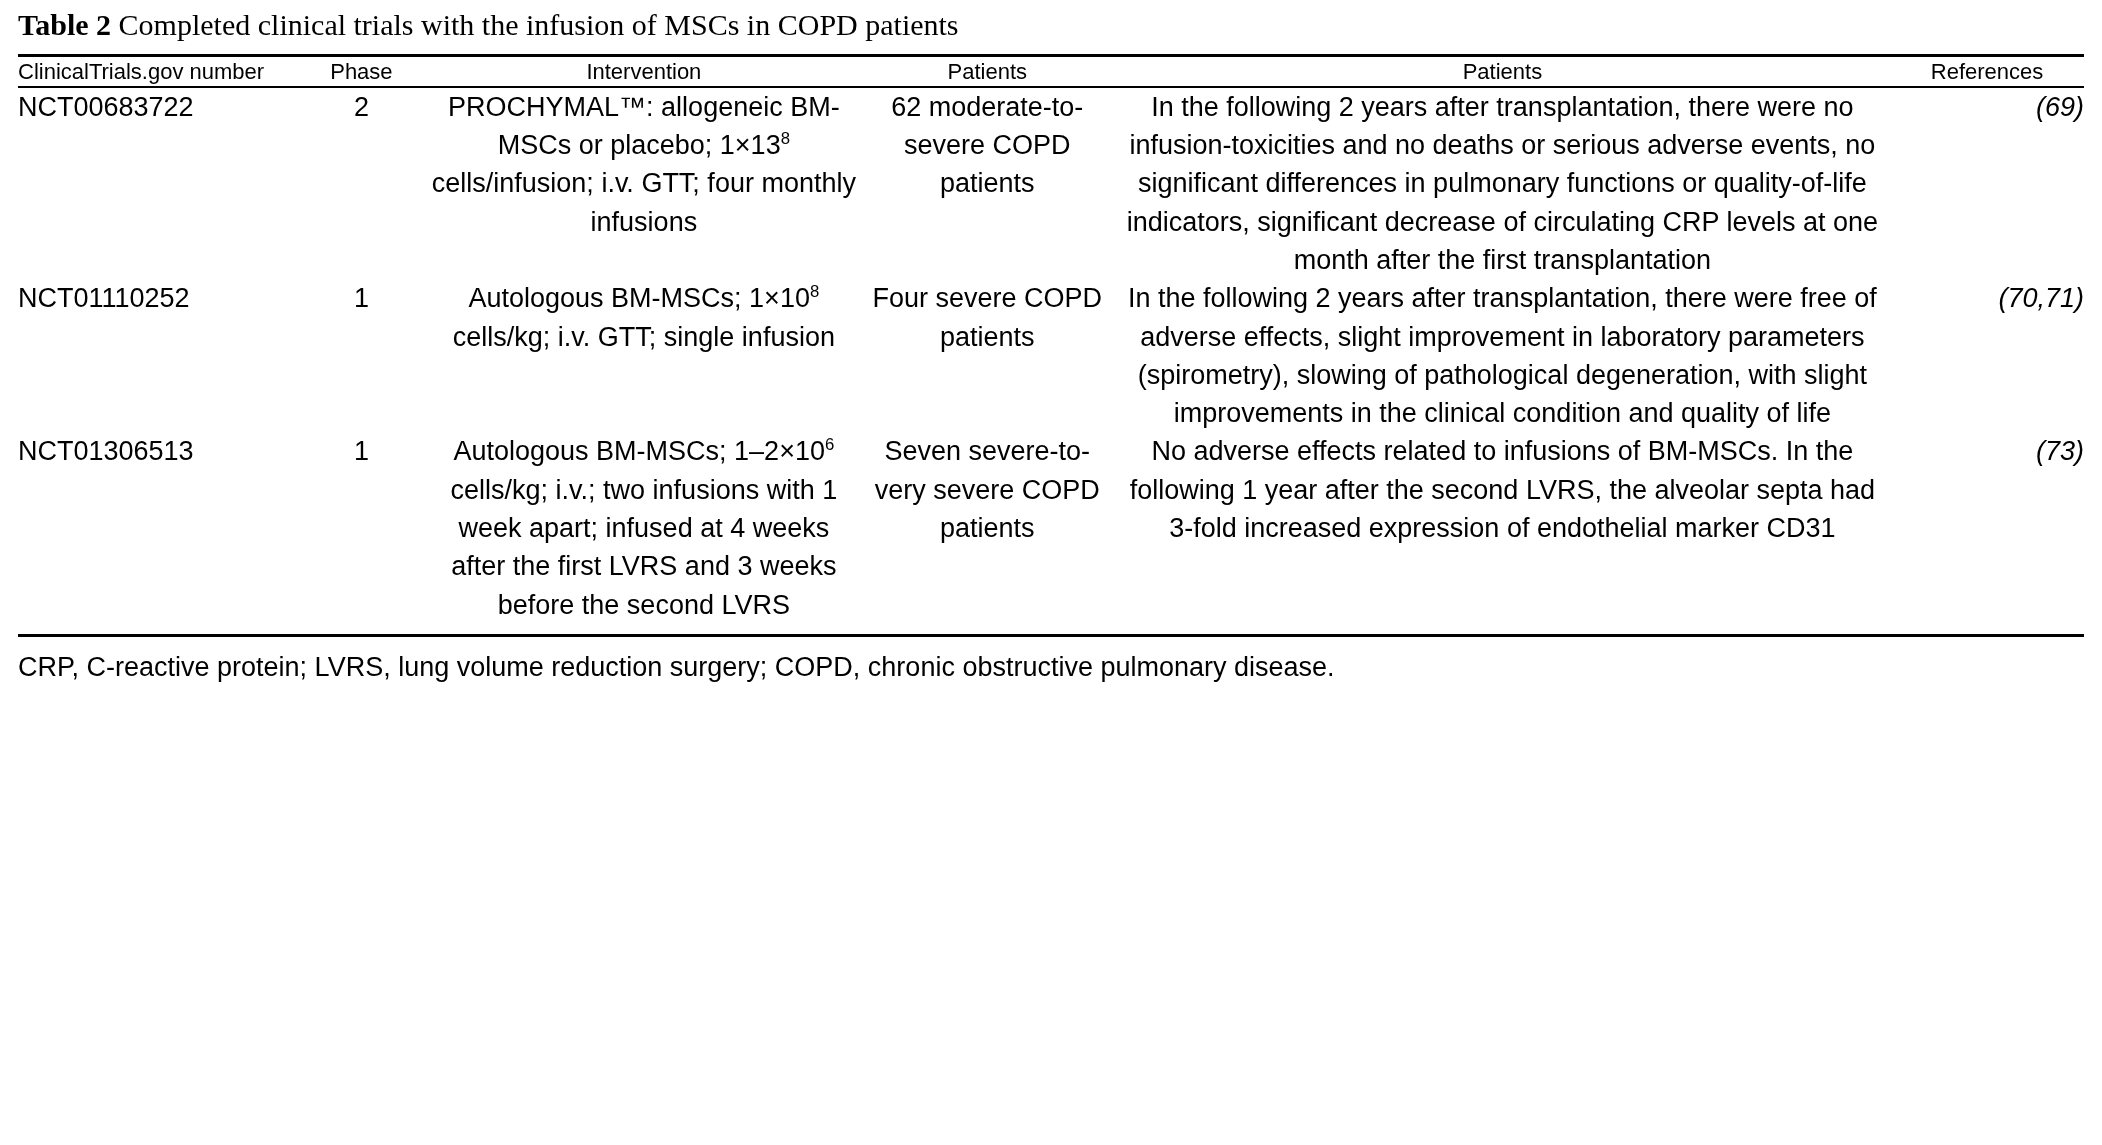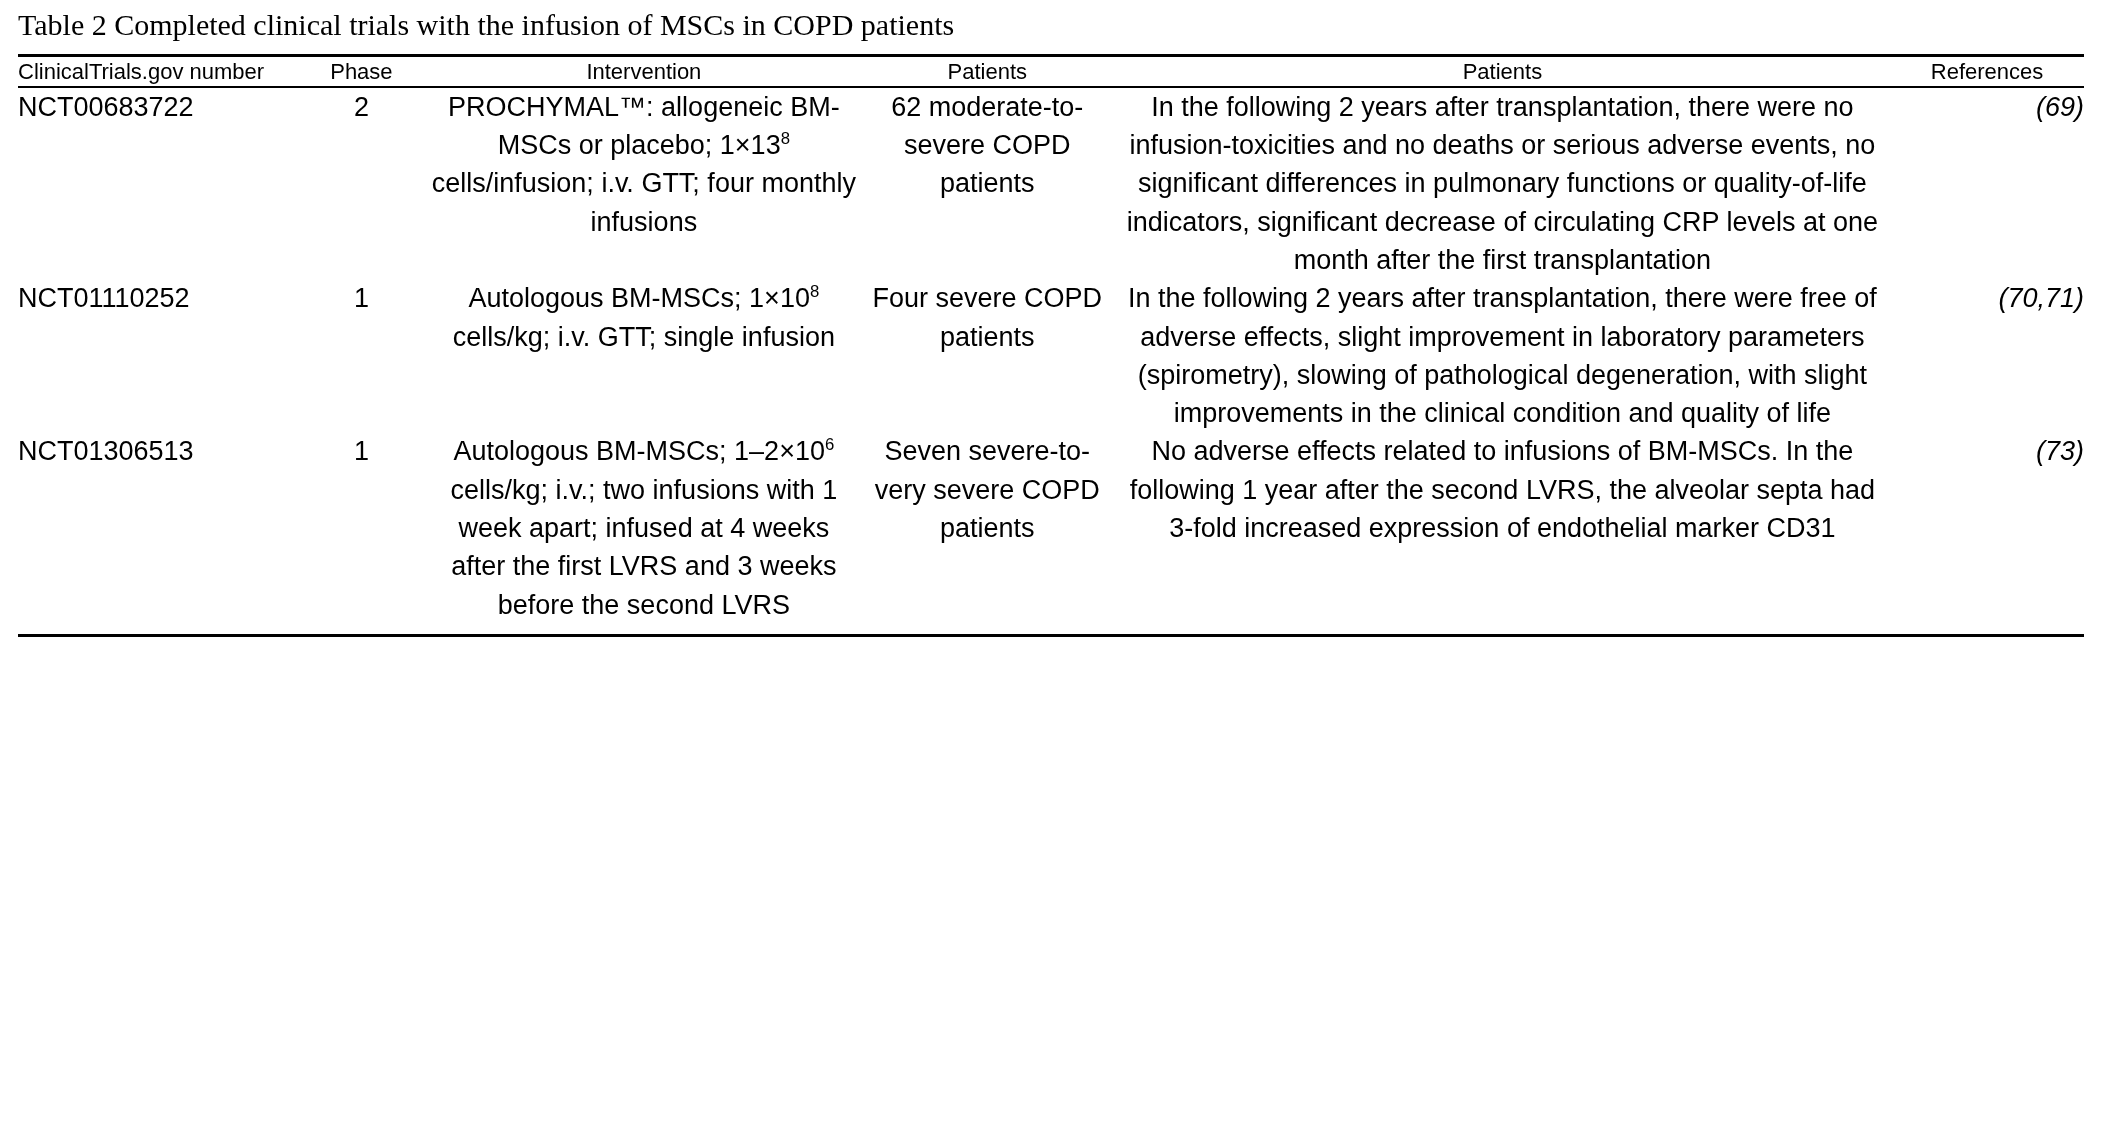--- a/index.html
+++ b/index.html
@@ -19,21 +19,21 @@
     background: #ffffff;
   }
   .caption {
     font-family: "Liberation Serif", serif;
     font-size: 30px;
     line-height: 1.25;
     padding: 6px 0 10px 0;
     white-space: nowrap;
   }
   .caption .cap-label {
-    font-weight: normal;
+    font-weight: bold;
     margin-top: 23px;
   }
   .rule-top {
     border-top: 3px solid #000000;
   }
   .rule-mid {
     border-top: 2px solid #000000;
   }
   .rule-bottom {
     border-top: 3px solid #000000;
@@ -166,14 +166,15 @@
         <td><span>Autologous BM-MSCs; 1–2×10</span><sup>6</sup><span> cells/kg; i.v.; two infusions with 1 week apart; infused at 4 weeks after the first LVRS and 3 weeks before the second LVRS</span></td>
         <td>Seven severe-to-very severe COPD patients</td>
         <td>No adverse effects related to infusions of BM-MSCs. In the following 1 year after the second LVRS, the alveolar septa had 3-fold increased expression of endothelial marker CD31</td>
         <td class="col-ref">(73)</td>
       </tr>
     </tbody>
   </table>
 
   <div class="rule-bottom"></div>
 
+  <div class="footnote">CRP, C-reactive protein; LVRS, lung volume reduction surgery; COPD, chronic obstructive pulmonary disease.</div>
 
 </div>
 
 </body></html>

